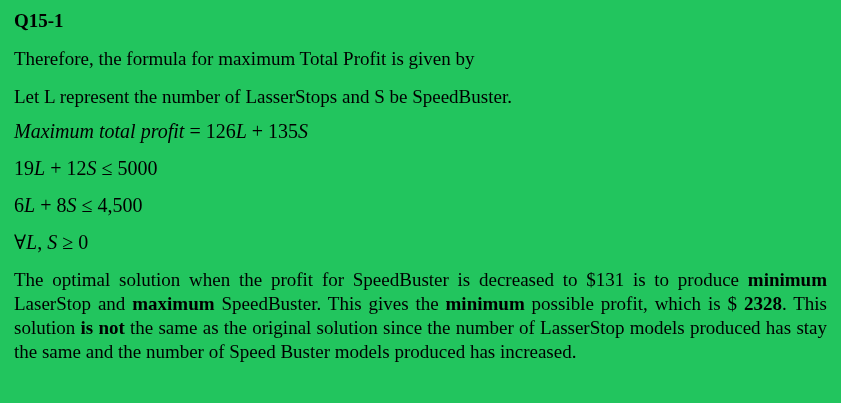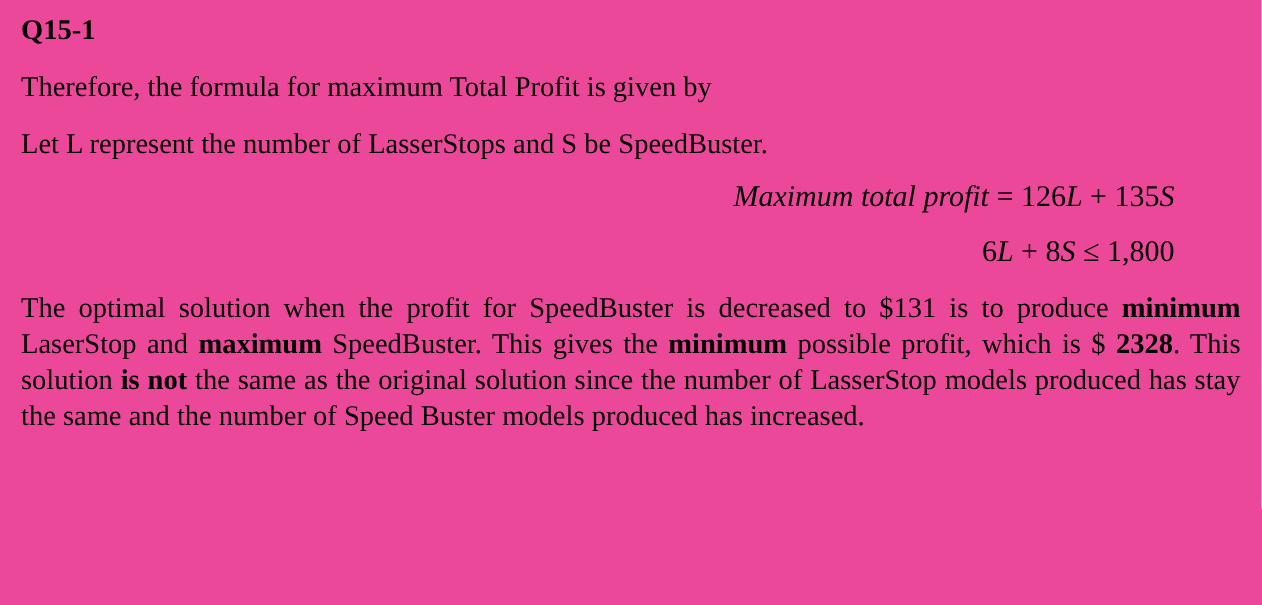--- a/index.html
+++ b/index.html
@@ -6,40 +6,40 @@
     margin: 0;
     padding: 0;
     background: #ffffff;
   }
   .page {
     position: relative;
     width: 841px;
     height: 403px;
     box-sizing: border-box;
     padding: 8px 14px 0 14px;
-    background: #ec4899;
+    background: #22c55e;
     color: #000000;
     font-family: "Liberation Serif", "DejaVu Serif", serif;
     font-size: 19px;
     overflow: hidden;
   }
   .heading {
     font-size: 19px;
     font-weight: bold;
     line-height: 22px;
     margin: 2px 0 0 0;
   }
   .para {
     margin: 16px 0 0 0;
     line-height: 22px;
   }
   .math-block {
     margin-top: 12px;
     padding-right: 44px; 
-    text-align: right;
+    text-align: left;
     font-size: 20px;
   }
   .math-line {
     line-height: 23px;
     margin-bottom: 14px;
     font-family: "Liberation Serif", "DejaVu Serif", serif;
     white-space: pre-wrap;
   }
   .mi {  
     font-style: italic;
@@ -65,21 +65,23 @@
   <h1 class="heading">Q15-1</h1>
 
   <p class="para">Therefore, the formula for maximum Total Profit is given by</p>
 
   <p class="para">Let L represent the number of LasserStops and S be SpeedBuster.</p>
 
   <div class="math-block">
 
     <div class="math-line"><span class="mi">Maximum total profit </span><span class="mn">= 126</span><span class="mi">L</span><span class="mn"> + 135</span><span class="mi">S</span></div>
 
+    <div class="math-line"><span class="mn">19</span><span class="mi">L</span><span class="mn"> + 12</span><span class="mi">S</span><span class="mn"> ≤ 5000</span></div>
 
-    <div class="math-line"><span class="mn">6</span><span class="mi">L</span><span class="mn"> + 8</span><span class="mi">S</span><span class="mn"> ≤ 1,800</span></div>
+    <div class="math-line"><span class="mn">6</span><span class="mi">L</span><span class="mn"> + 8</span><span class="mi">S</span><span class="mn"> ≤ 4,500</span></div>
 
+    <div class="math-line"><span class="mn">∀</span><span class="mi">L</span><span class="mn">, </span><span class="mi">S</span><span class="mn"> ≥ 0</span></div>
 
   </div>
 
   <p class="para conclusion"><span>The optimal solution when the profit for SpeedBuster is decreased to $131 is to produce </span><b>minimum</b><span> LaserStop and </span><b>maximum</b><span> SpeedBuster. This gives the </span><b>minimum</b><span> possible profit, which is $ </span><b>2328</b><span>. This solution </span><b>is not</b><span> the same as the original solution since the number of LasserStop models produced has stay the same and the number of Speed Buster models produced has increased.</span></p>
 
 </div>
 
 </body></html>

